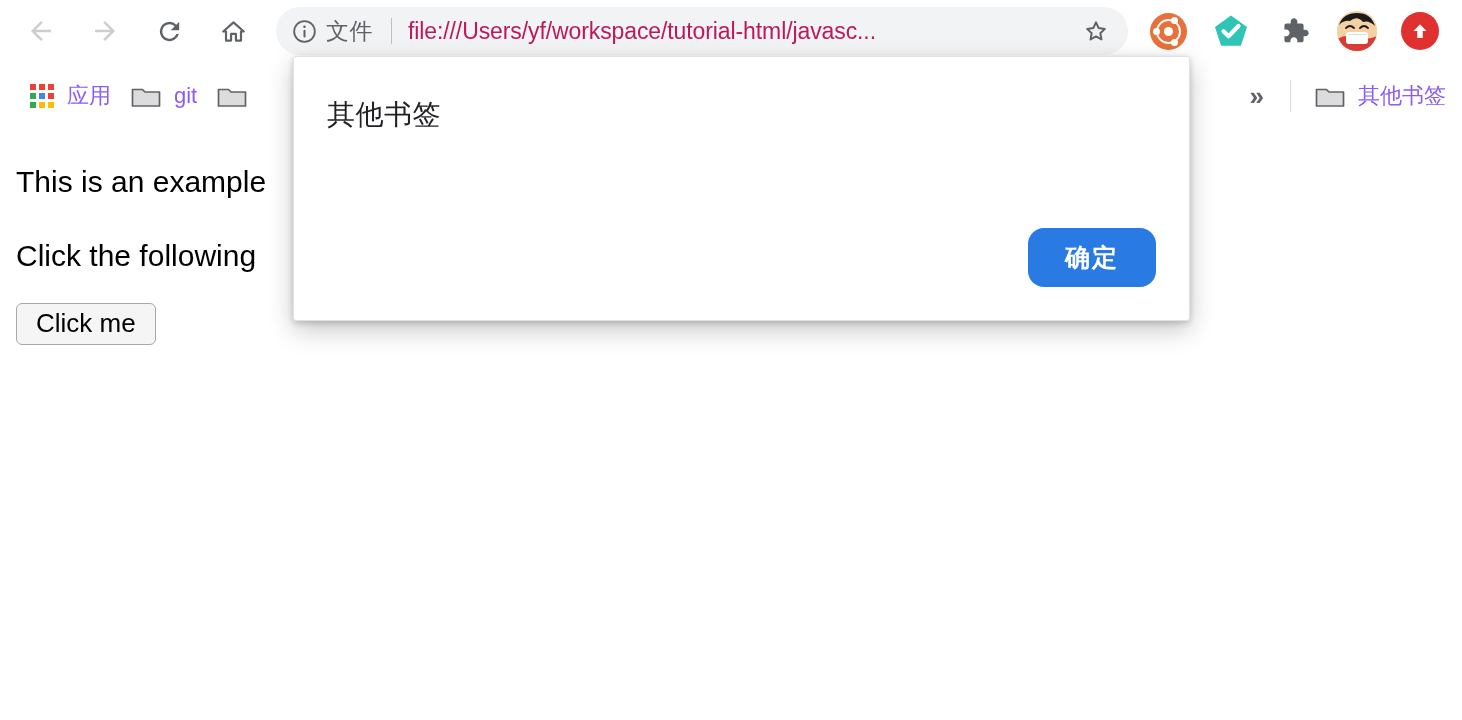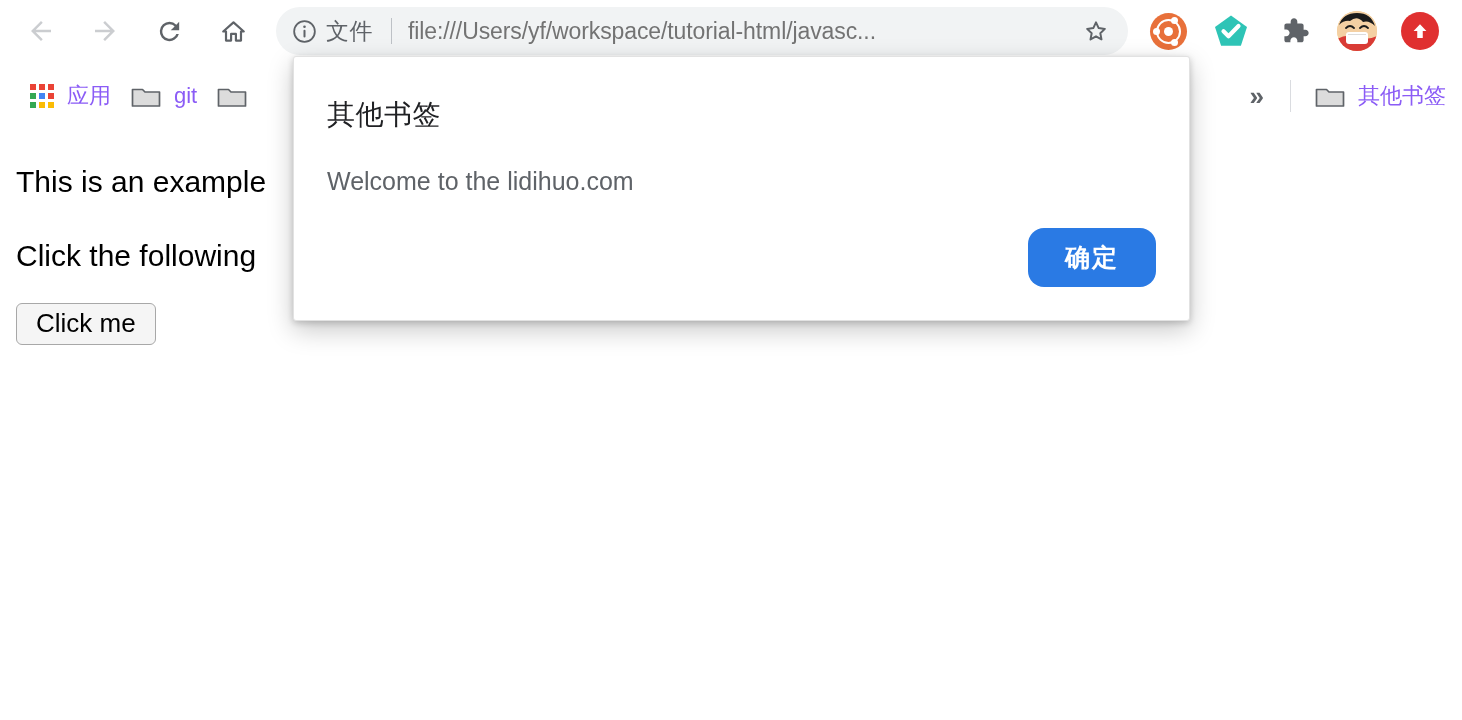--- a/index.html
+++ b/index.html
@@ -85,21 +85,21 @@
   }
   .omni-sep {
     width: 1px;
     height: 26px;
     background: #bdc1c6;
     margin: 0 16px 0 18px;
     flex: 0 0 auto;
   }
   .omni-url {
     font-size: 23px;
-    color: #737373;
+    color: #be185d;
     white-space: nowrap;
     overflow: hidden;
     flex: 1 1 auto;
     letter-spacing: -0.1px;
   }
   .omni-star {
     width: 44px;
     height: 44px;
     display: flex;
     align-items: center;
@@ -461,19 +461,18 @@
   </div>
 
   <div class="page-content">
     <p class="page-para p1">This is an example</p>
     <p class="page-para p2">Click the following</p>
     <button class="click-btn">Click me</button>
   </div>
 
   <div class="dialog">
     <div class="dlg-title">其他书签</div>
-    <div class="dlg-message">Welcome to the lidihuo.com</div>
     <div class="dlg-actions">
       <button class="dlg-ok">确定</button>
     </div>
   </div>
 
 </div>
 
 </body></html>

